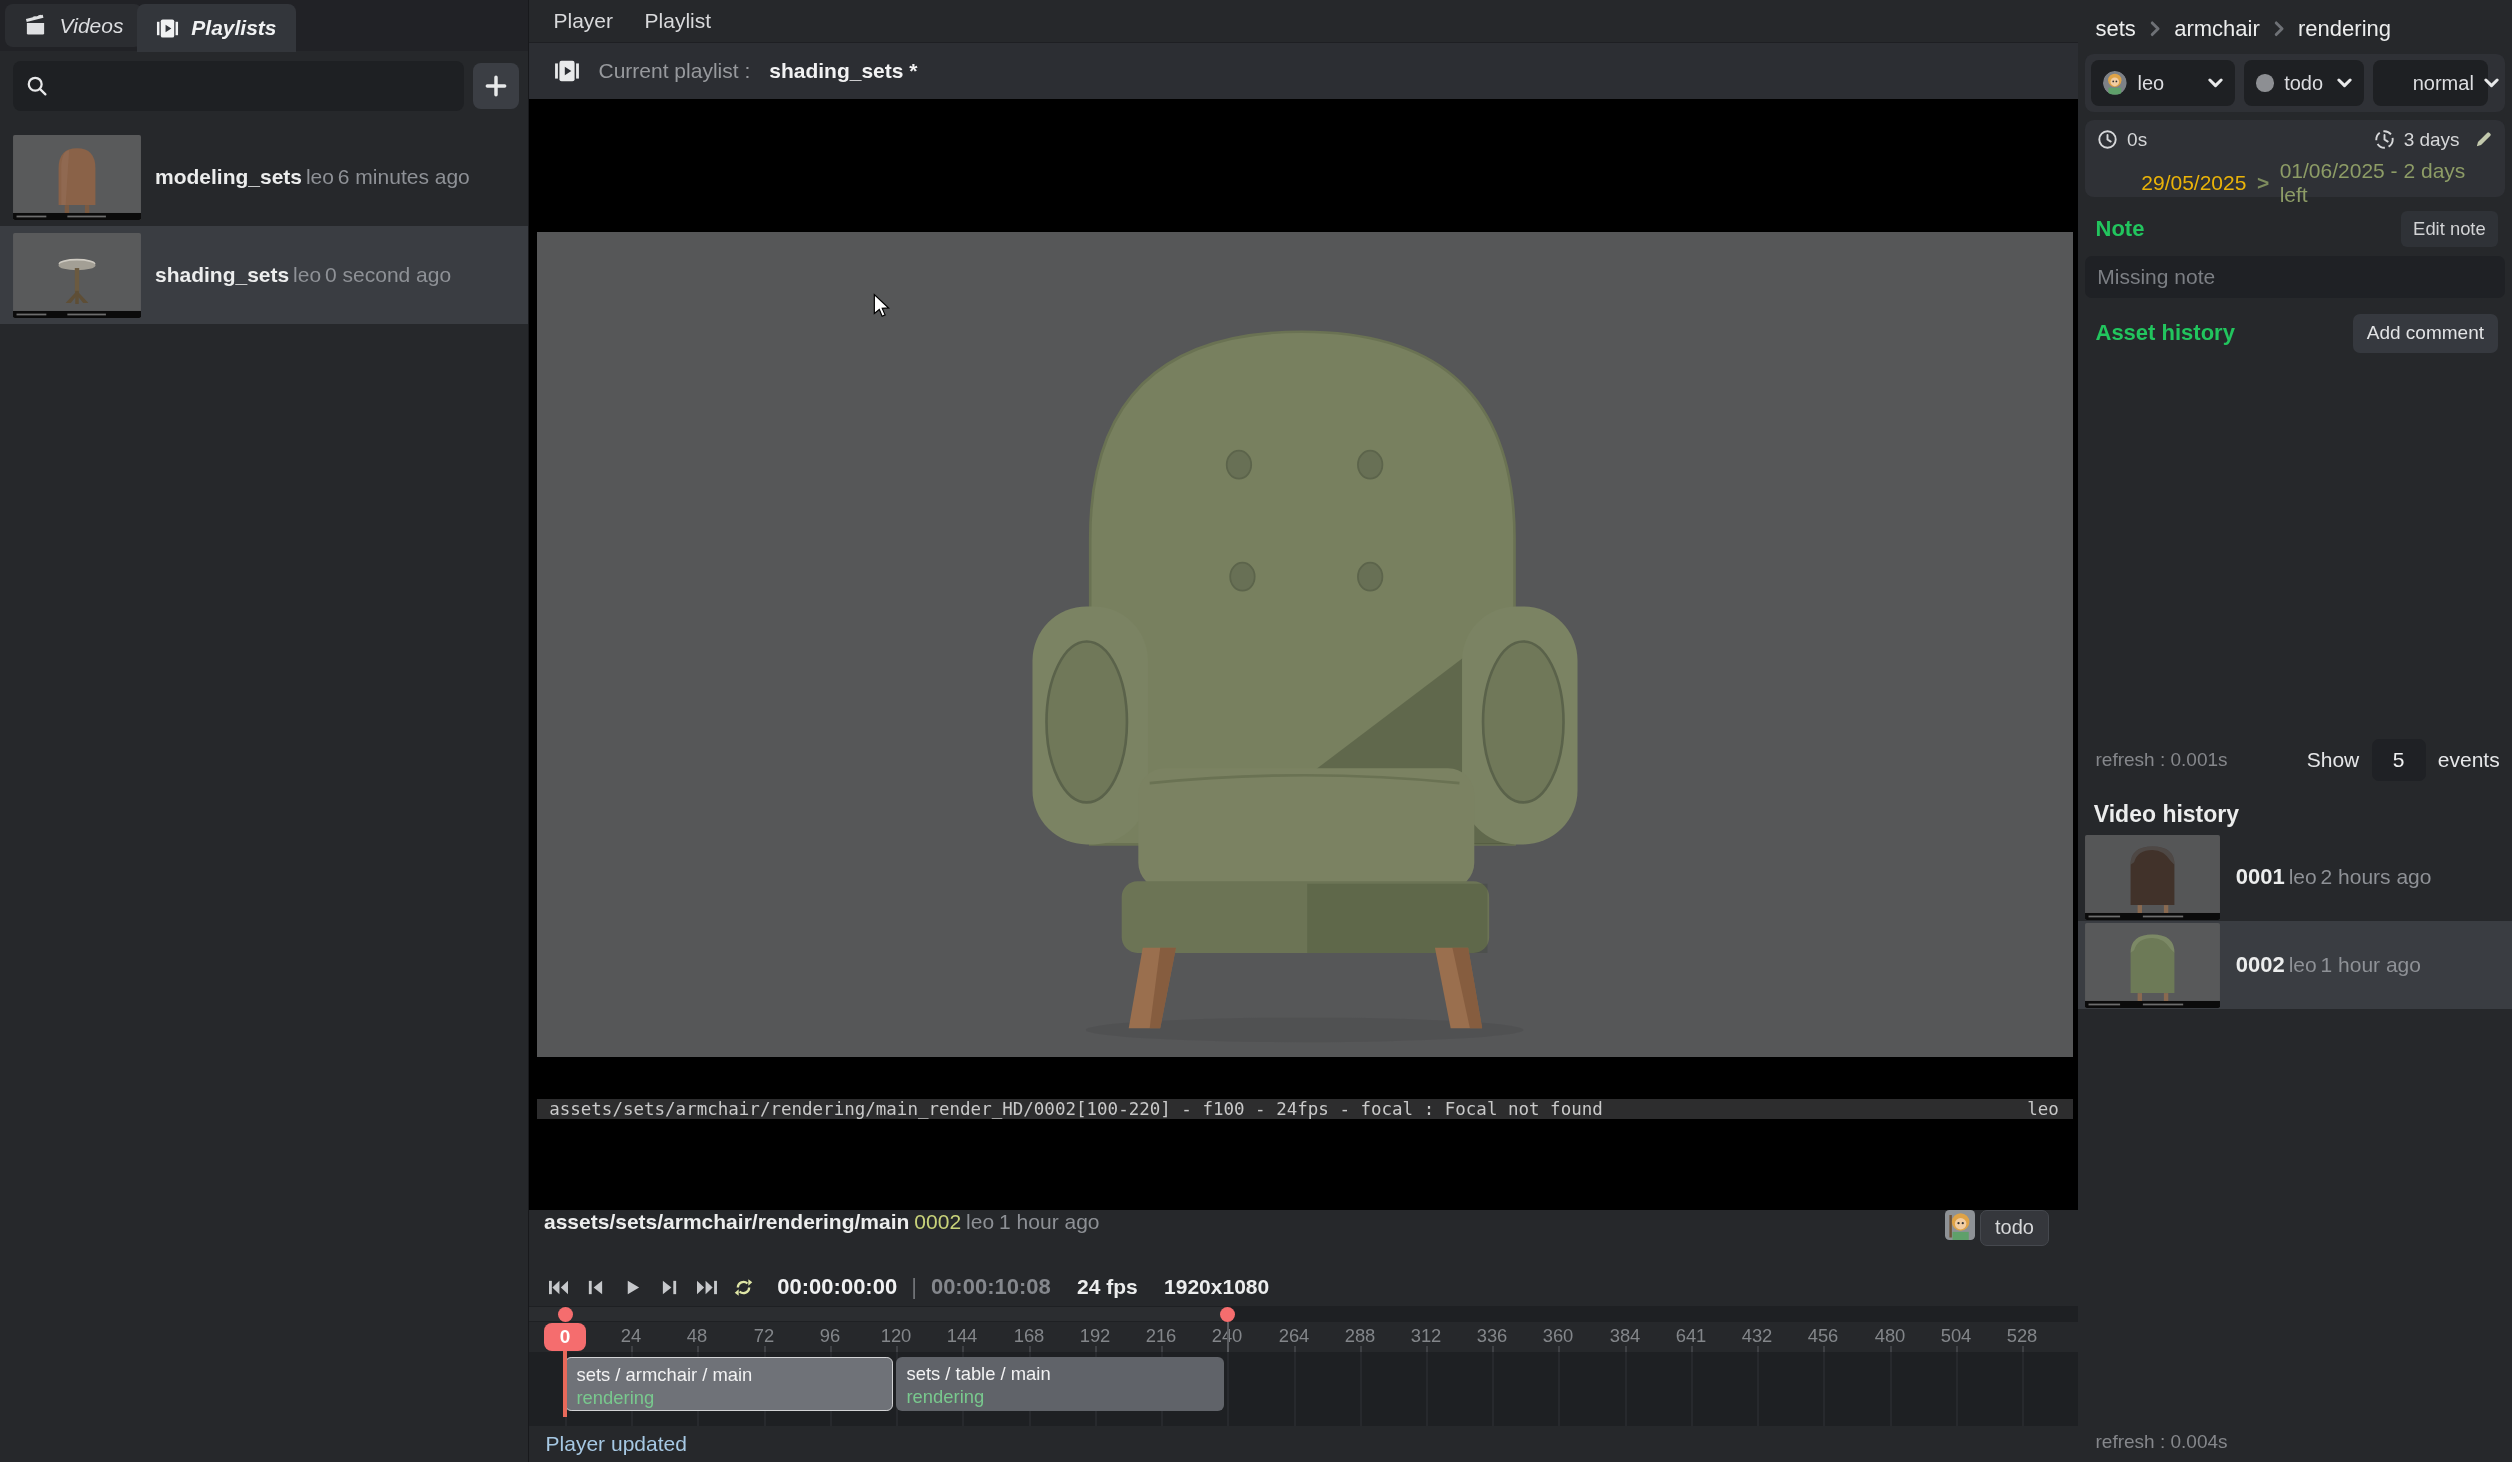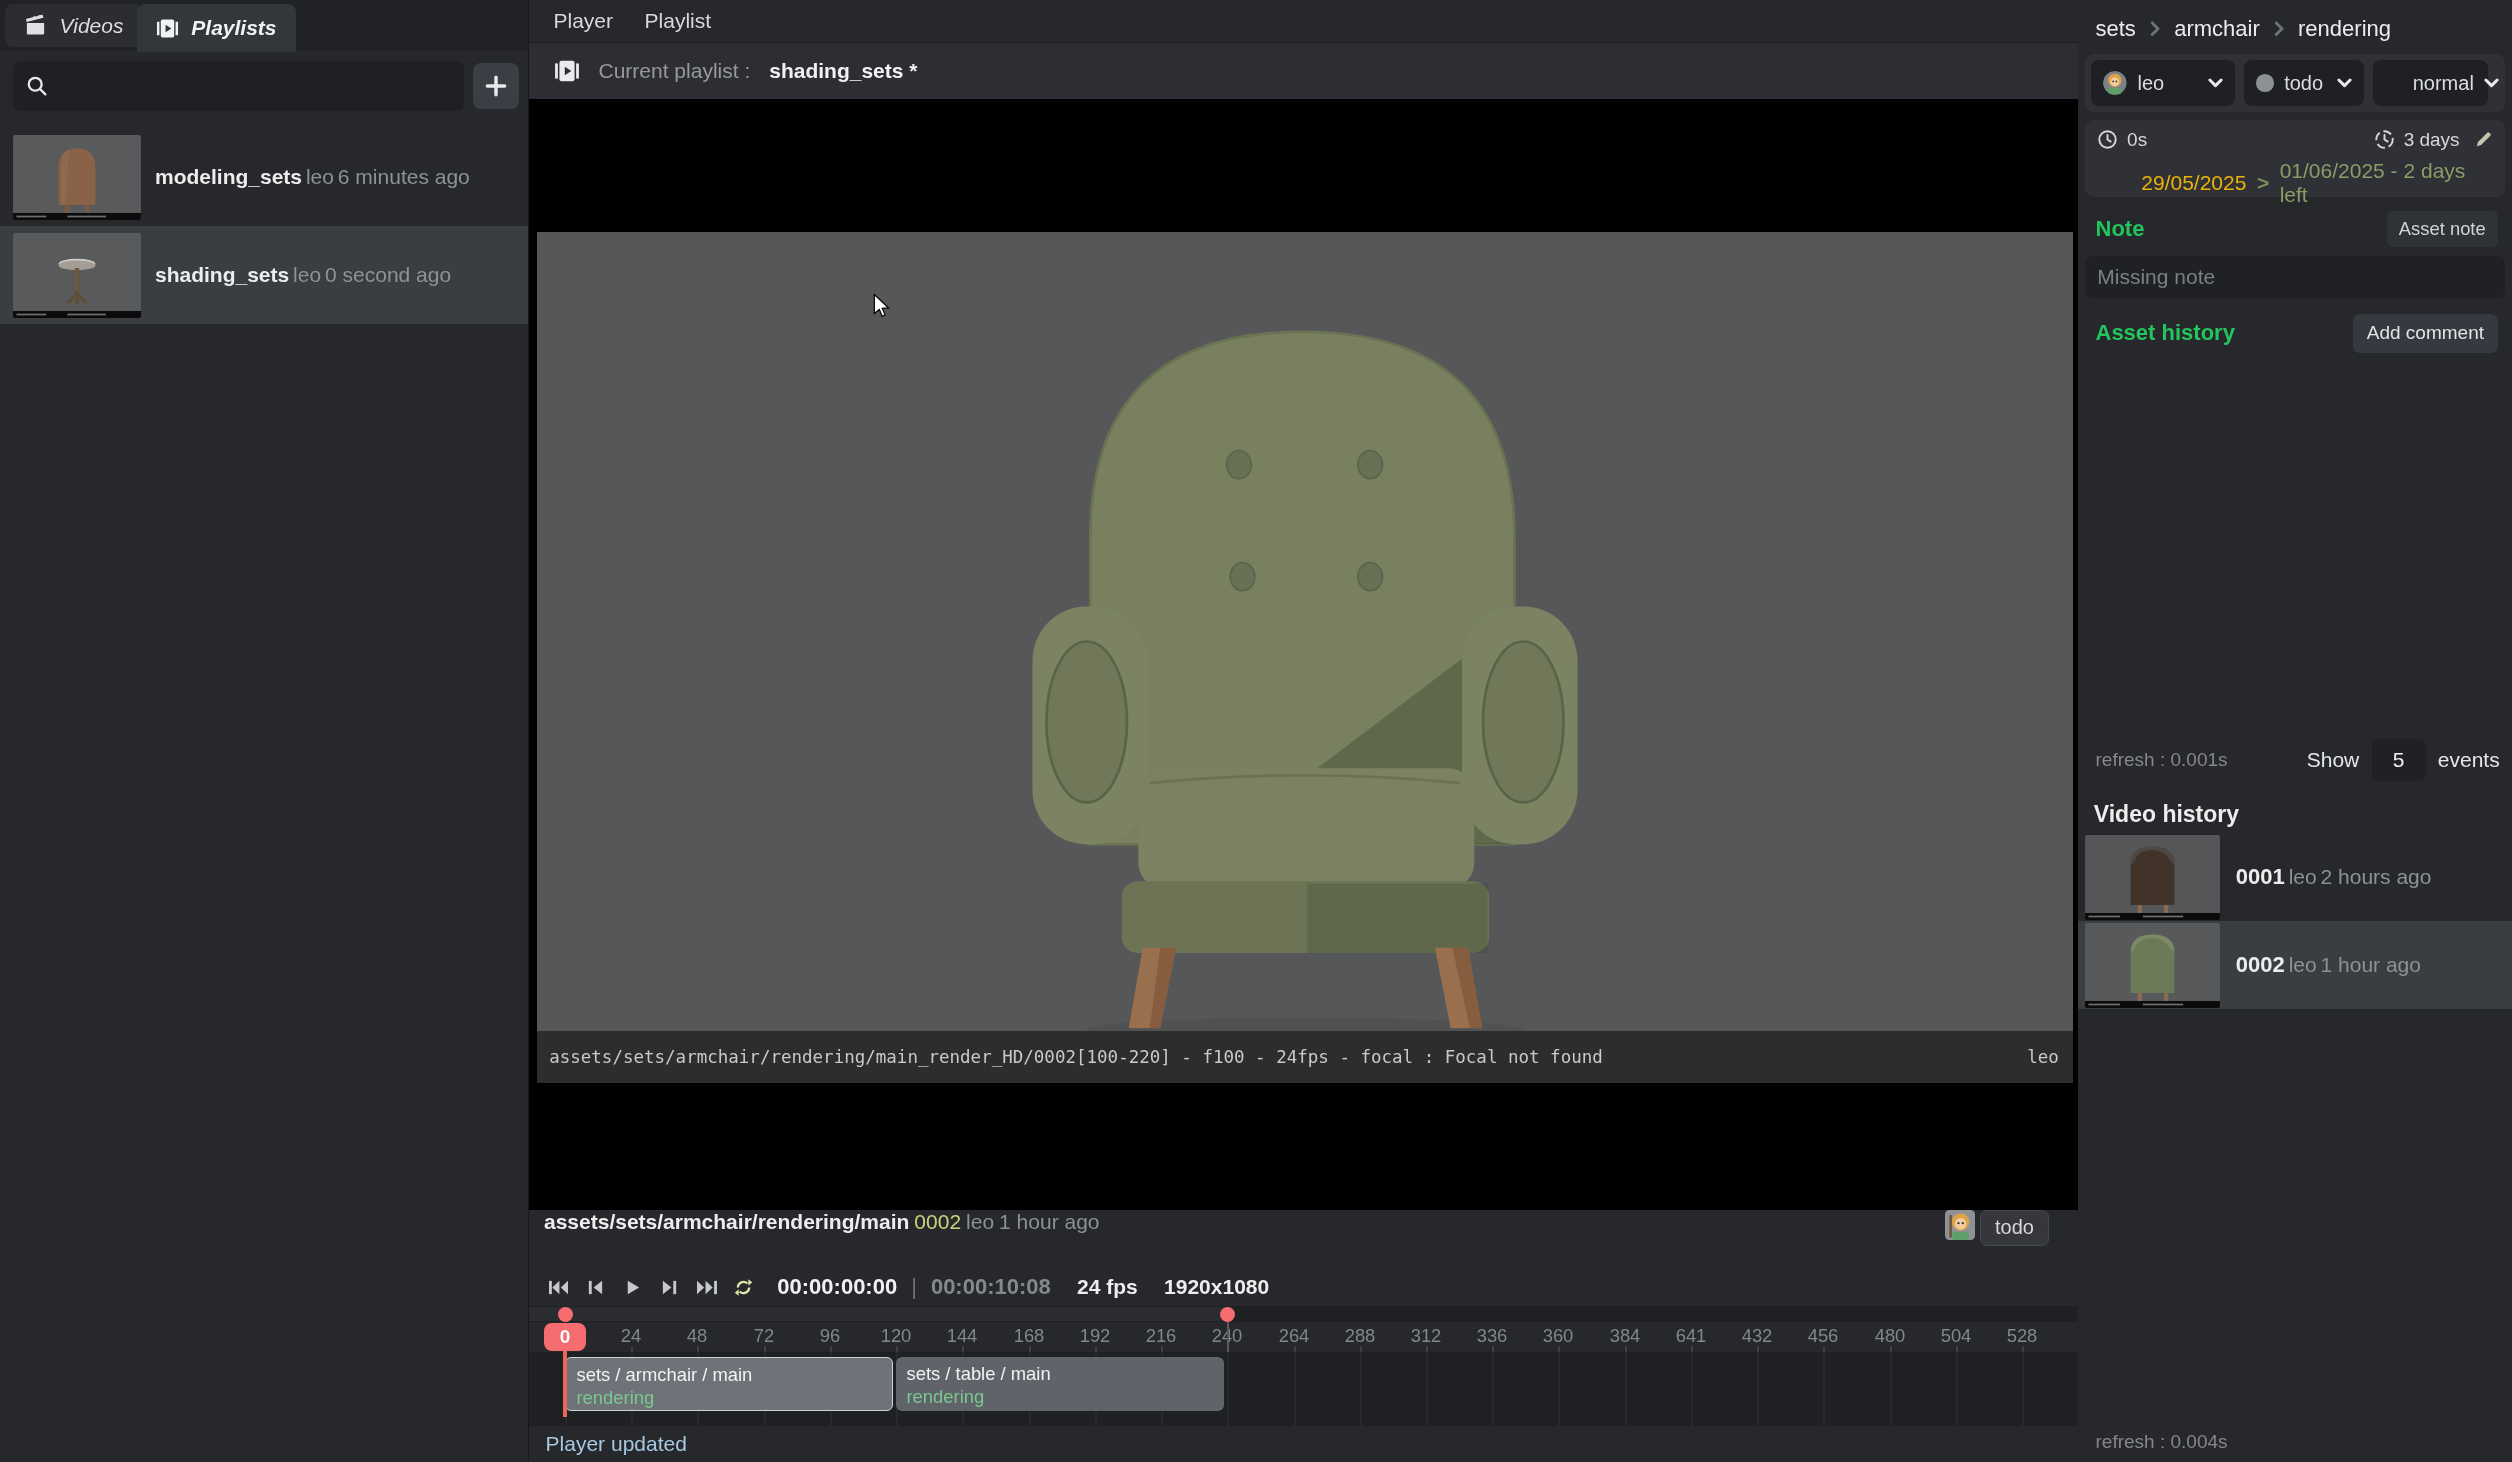--- a/index.html
+++ b/index.html
@@ -30,21 +30,21 @@
   #center { position:absolute; left:529px; top:0; width:1550px; height:1462px; background:#26282b; }
   #center-tabs { position:absolute; top:0; left:0; width:100%; height:43px; background:#26282b;
     border-bottom:0.9px solid #1e1f23; display:flex; align-items:center; gap:31.5px; padding-left:24.5px;
     font-size:21px; color:#d8d9db; }
   #current-playlist-bar { position:absolute; top:43px; left:0; width:100%; height:56px; background:#2c2e33;
     display:flex; align-items:center; gap:19px; padding-left:24.5px; }
   #current-playlist-bar .lbl { color:#97999d; font-size:21px; }
   #current-playlist-bar .name { color:#f2f2f3; font-size:21px; font-weight:bold; }
   #player-area { position:absolute; top:99px; left:0; width:100%; height:1111px; background:#000; }
   #video-frame { position:absolute; top:133px; left:7.9px; width:1536px; height:825px; background:#565758; }
-  #video-overlay { position:absolute; top:932px; left:7.9px; width:1536px; height:52px; background:#2d2d2e;
+  #video-overlay { position:absolute; top:1000px; left:7.9px; width:1536px; height:20px; background:#2d2d2e;
     display:flex; align-items:center; font-family:"DejaVu Sans Mono", monospace; font-size:17.5px; color:#c9c9c9;
     padding:0 14px 0 12.3px; }
   #video-overlay .ov-left { flex:1; }
   #video-overlay .ov-right { flex:1; text-align:right; }
   #version-row { position:absolute; top:1210px; left:0; width:100%; height:58px; background:#26282b;
     display:flex; align-items:flex-start; padding:0 30px 0 15px; gap:5px; font-size:21px; }
   #version-row .vpath { font-weight:bold; color:#eceded; }
   #version-row .vnum  { color:#c9d37a; }
   #version-row .vmeta { color:#8d9095; }
   #version-row .spacer { flex:1; }
@@ -514,21 +514,21 @@
     </div>
     <div id="dates-row">
       <span class="start-date">29/05/2025</span>
       <span class="date-sep">&gt;</span>
       <span class="due-date">01/06/2025 - 2 days left</span>
     </div>
   </div>
 
   <div class="section-row" id="note-row">
     <span class="section-title">Note</span>
-    <span id="edit-note-btn">Asset note</span>
+    <span id="edit-note-btn">Edit note</span>
   </div>
   <div id="note-field">
     <span>Missing note</span>
   </div>
 
   <div class="section-row" id="asset-history-row">
     <span class="section-title">Asset history</span>
     <span id="add-comment-btn">Add comment</span>
   </div>
 

